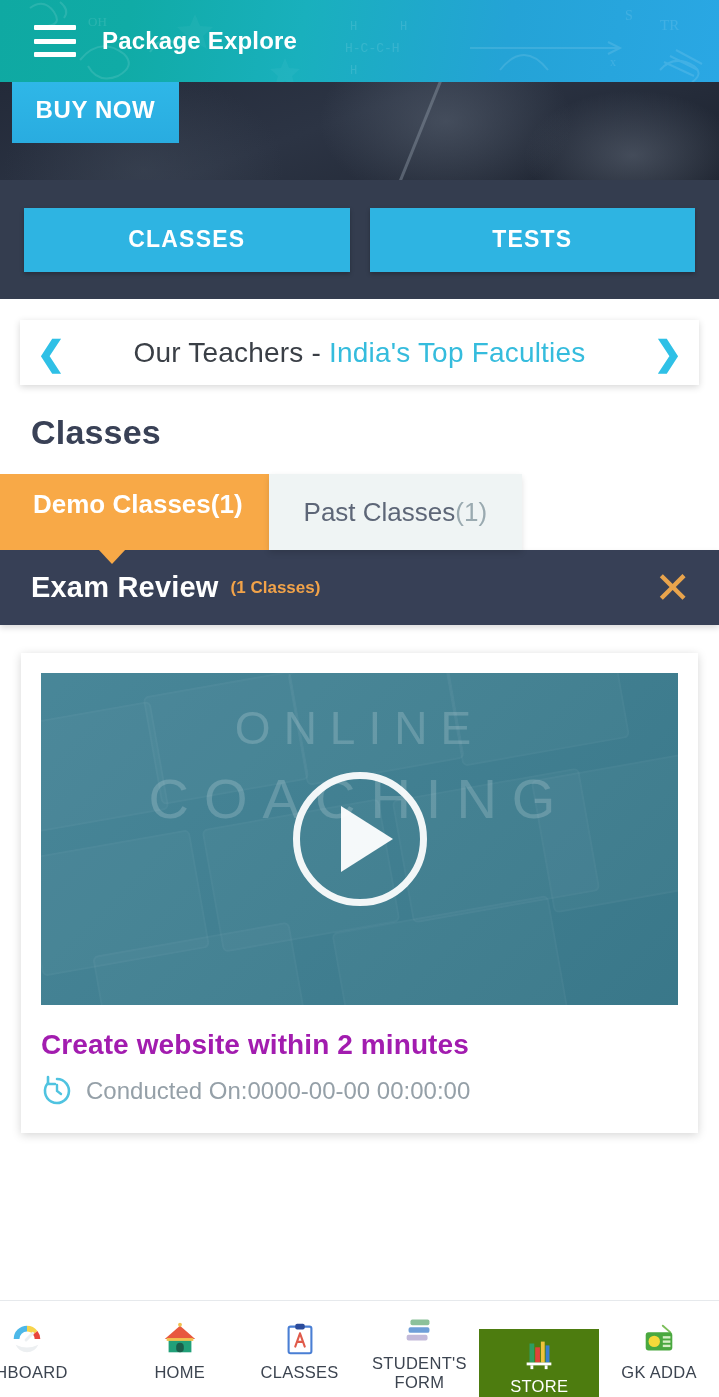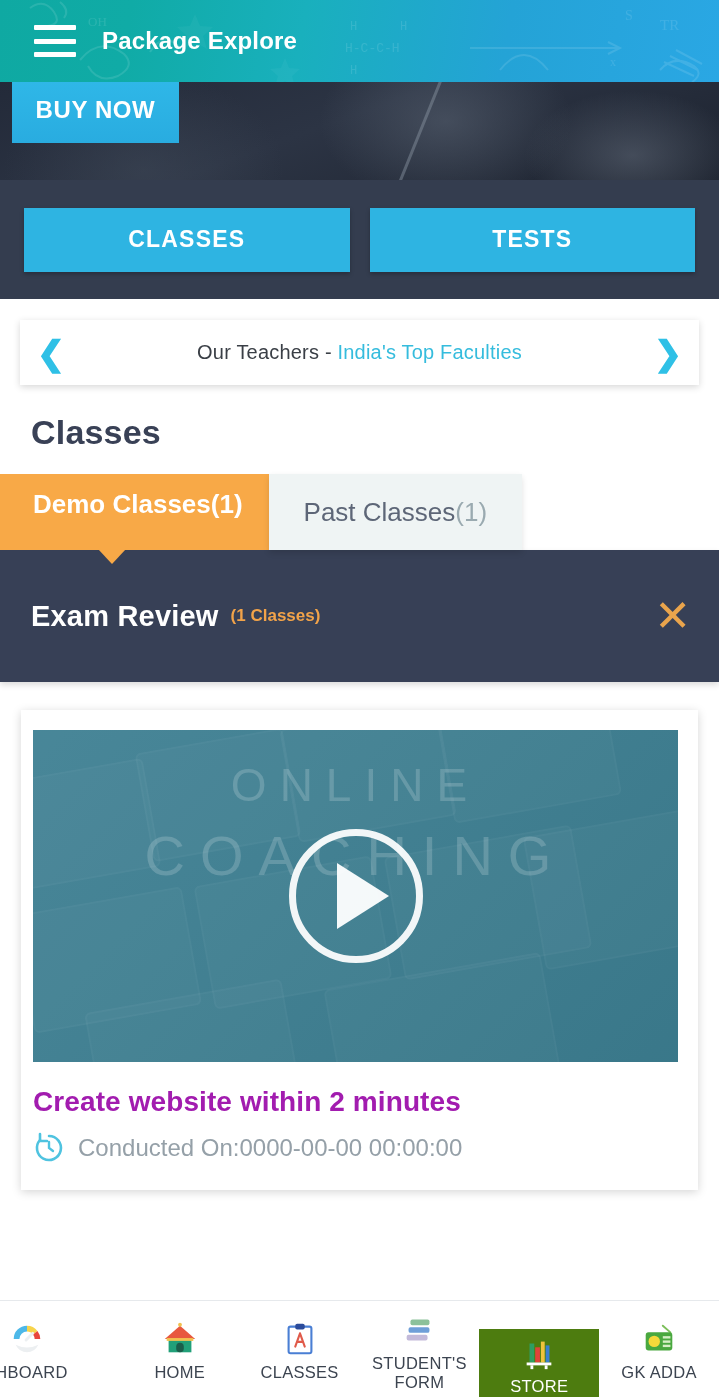--- a/index.html
+++ b/index.html
@@ -140,21 +140,21 @@
     font-weight: bold;
     line-height: 1;
     width: 30px;
     text-align: center;
     cursor: pointer;
     flex: 0 0 30px;
   }
   .teachers-text {
     flex: 1;
     text-align: center;
-    font-size: 20px;
+    font-size: 28px;
     letter-spacing: 0.2px;
     white-space: nowrap;
   }
   .teachers-text .label { color: #3a3f46; }
   .teachers-text .highlight { color: #35bcdd; }
 
   .section-title {
     margin: 28px 0 0 31px;
     font-size: 34px;
     font-weight: bold;
@@ -198,21 +198,21 @@
   .class-tab.inactive {
     background: #eff4f4;
     color: #5d6677;
     padding: 0 35px;
     box-shadow: 0 3px 6px rgba(0,0,0,0.12);
   }
   .class-tab.inactive .count { color: #9aaab0; }
 
   
   .exam-bar {
-    height: 132px;
+    height: 75px;
     background: #374056;
     display: flex;
     align-items: center;
     padding: 0 28px 0 31px;
     box-shadow: 0 3px 6px rgba(0,0,0,0.14);
   }
   .exam-title {
     color: #ffffff;
     font-size: 29px;
     font-weight: bold;
@@ -232,21 +232,21 @@
     line-height: 1;
     cursor: pointer;
     font-family: "Liberation Sans", sans-serif;
   }
 
   
   .class-card {
     margin: 28px 21px 0 21px;
     background: #ffffff;
     box-shadow: 0 2px 9px rgba(0,0,0,0.17);
-    padding: 20px 20px 26px 12px;
+    padding: 20px 20px 26px 20px;
   }
   .video-thumb {
     position: relative;
     height: 332px;
     background:
       linear-gradient(135deg, rgba(255,255,255,0.06) 0%, rgba(0,0,0,0.06) 100%),
       #3d7f92;
     overflow: hidden;
     cursor: pointer;
   }

